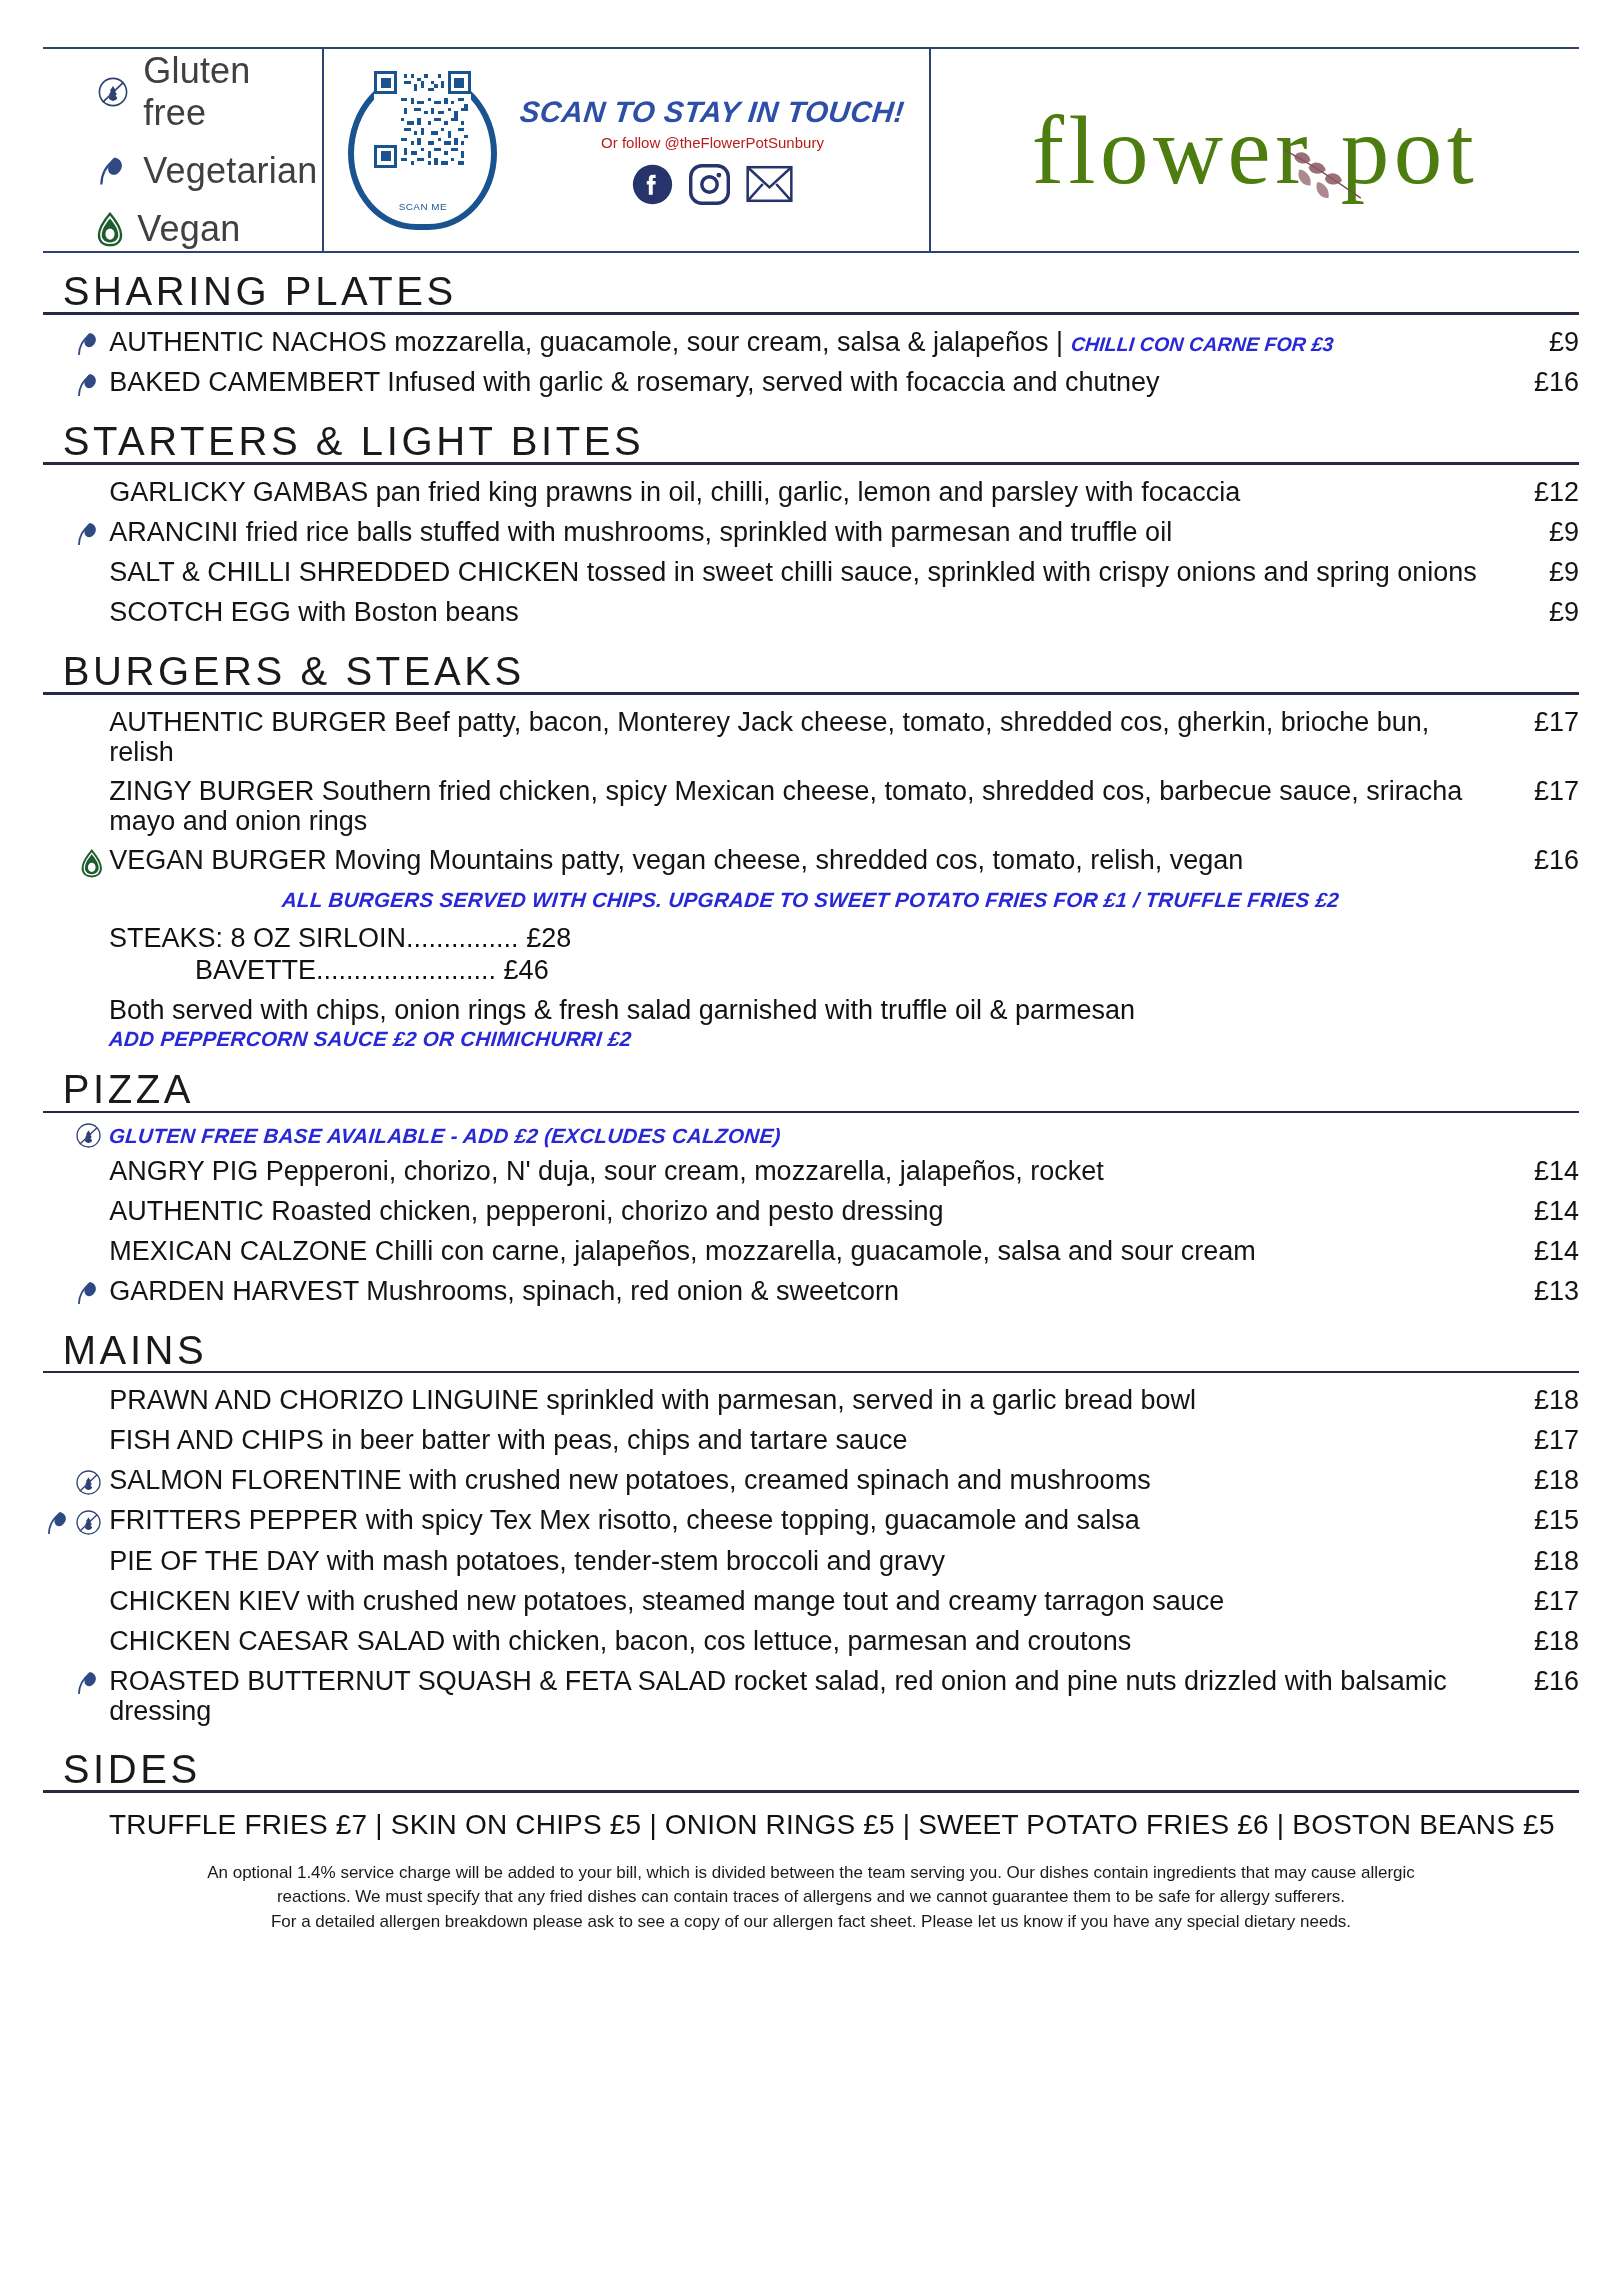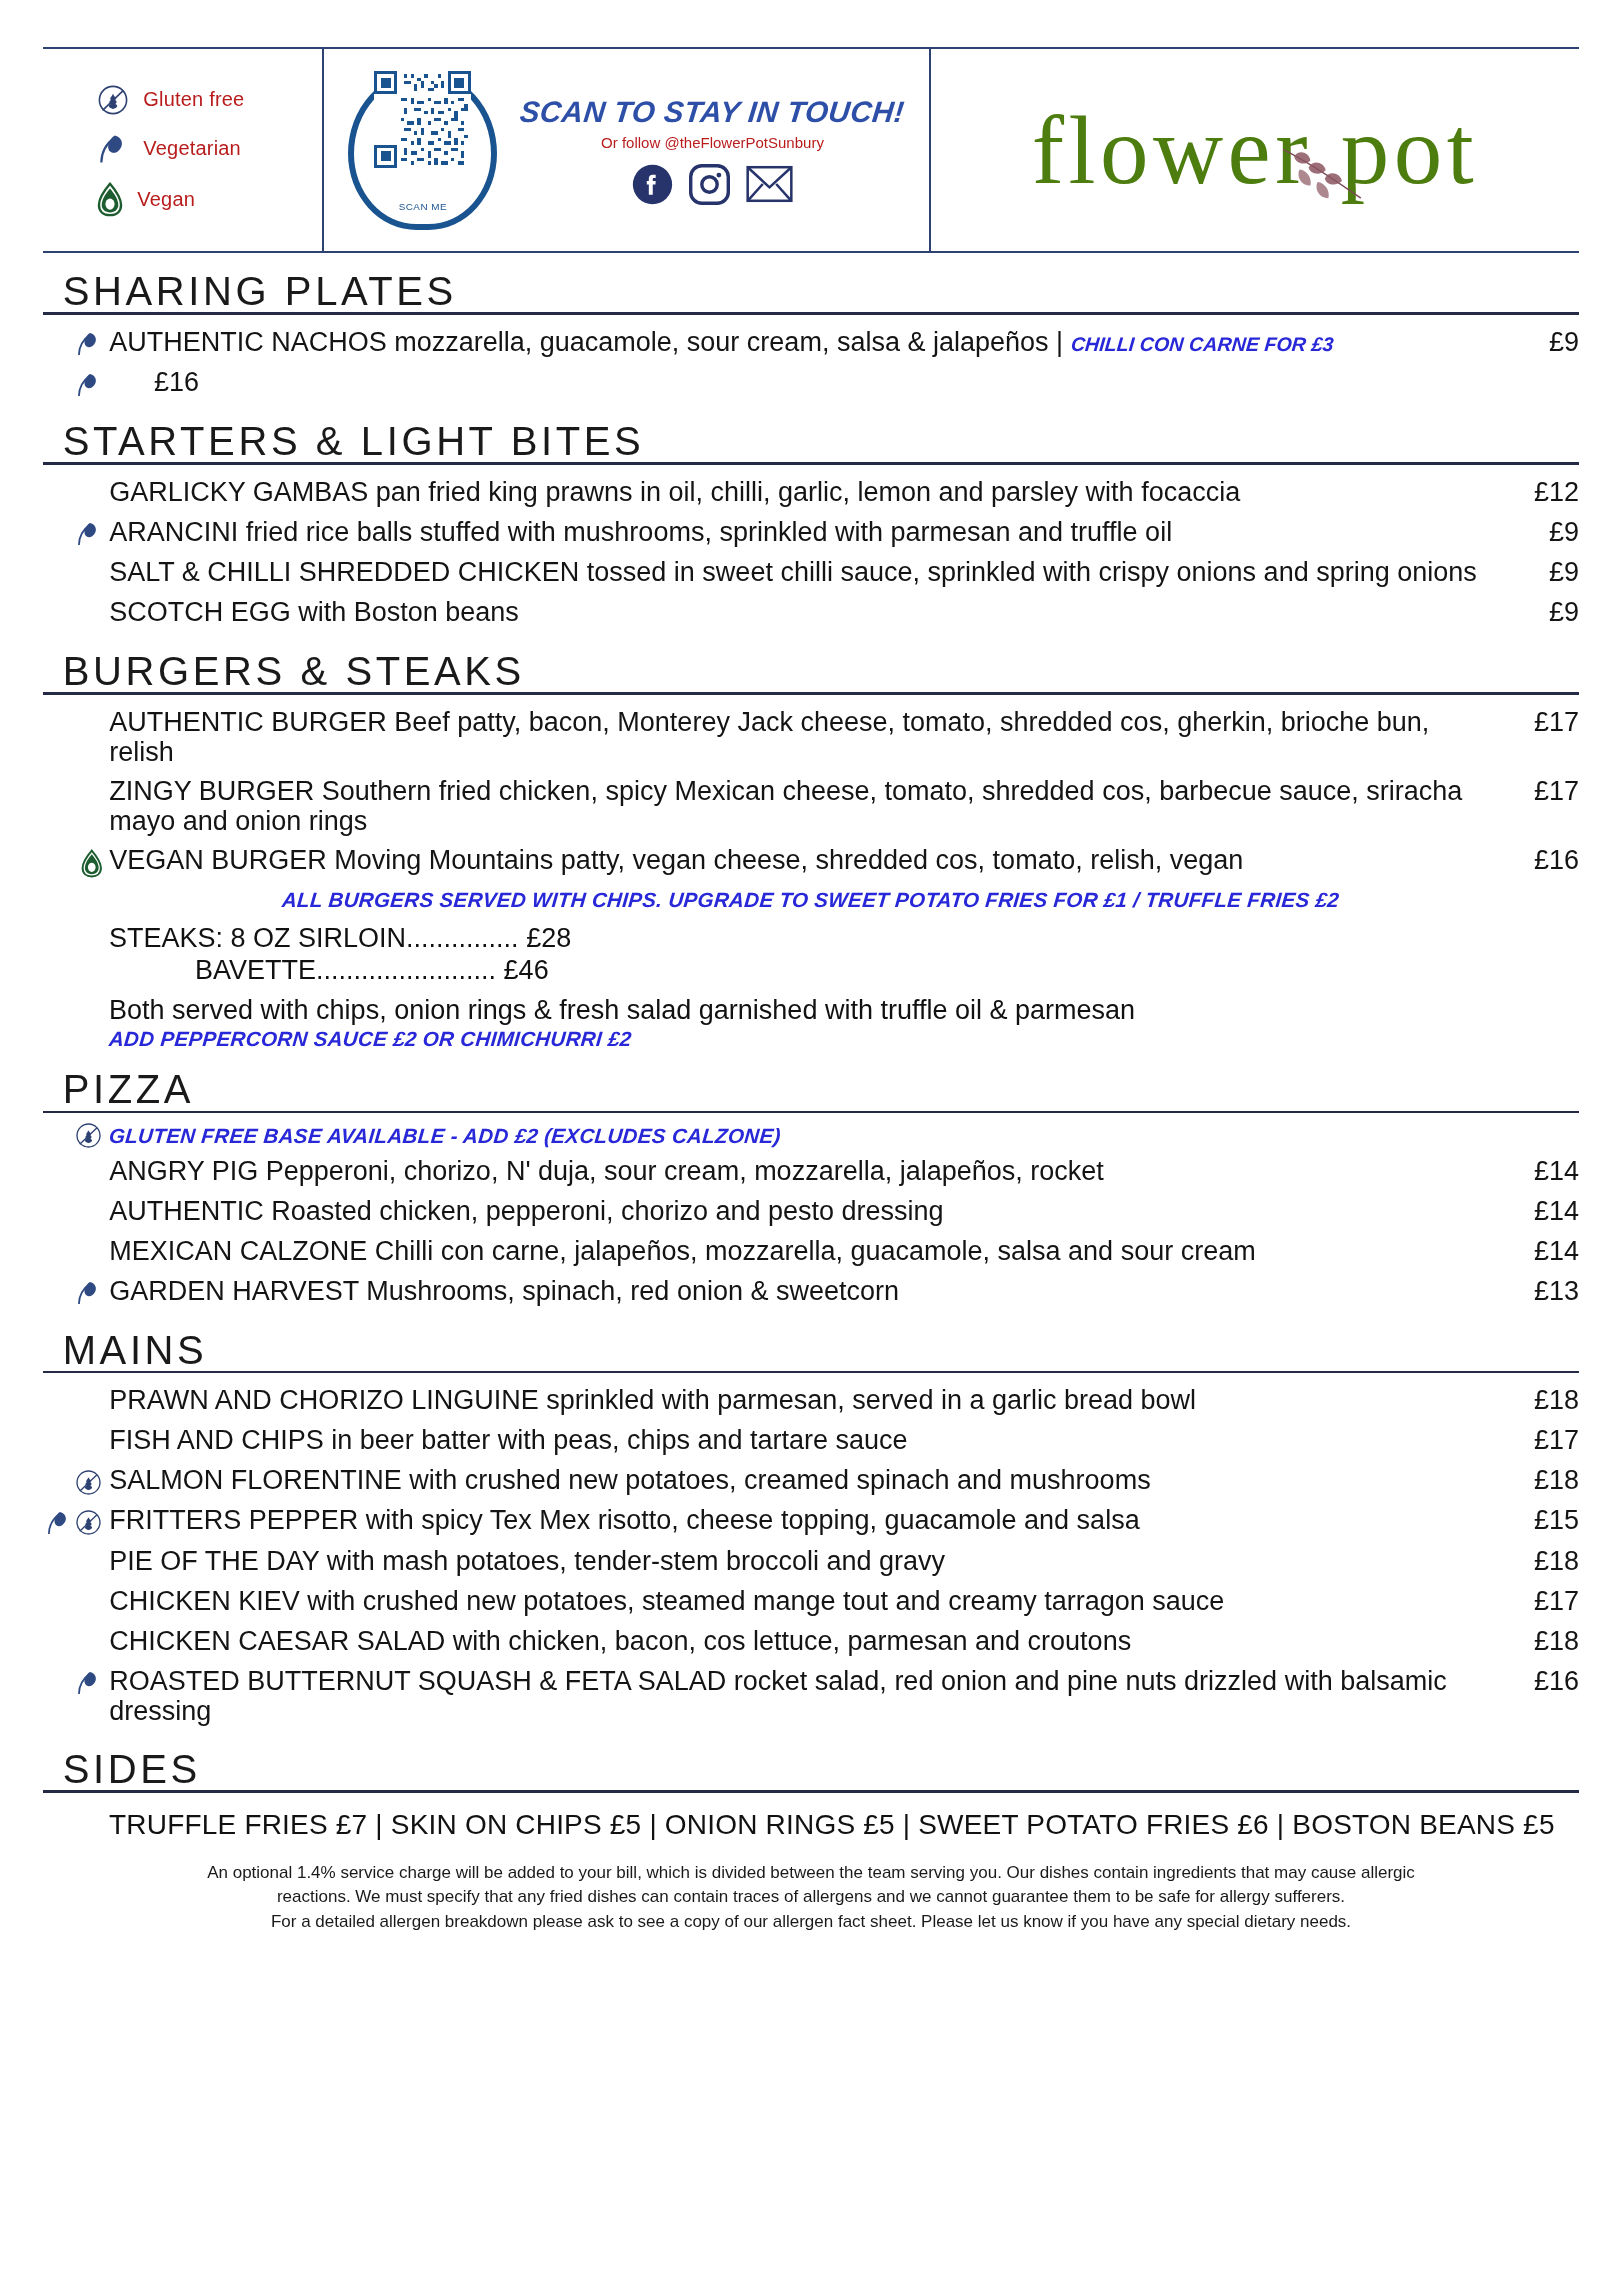--- a/index.html
+++ b/index.html
@@ -23,21 +23,21 @@
     align-items: stretch;
   }
   .hdr-col { position: relative; display: flex; align-items: center; }
   .hdr-diet { width: 279px; padding-left: 54px; }
   .hdr-scan { width: 609px; border-left: 2.7px solid #2e4272; border-right: 2.7px solid #2e4272;
               display: flex; align-items: center; justify-content: center; }
   .hdr-logo { flex: 1; display: flex; align-items: center; justify-content: center; position: relative; }
 
   .diet-list { display: flex; flex-direction: column; gap: 16px; }
   .diet-row { display: flex; align-items: center; gap: 14.3px; }
-  .diet-row span.lbl { font-size: 20px; color: #b91c1c; letter-spacing: 0.2px; }
+  .diet-row span.lbl { font-size: 36px; color: #404040; letter-spacing: 0.2px; }
 
   .ic { display: inline-block; flex: 0 0 auto; }
   .ic svg { display: block; }
 
   .scan-inner { display: flex; align-items: center; gap: 23px; }
   .qr-wrap { width: 149px; height: 159px; position: relative; display:flex; align-items:flex-start; justify-content:center;}
   .qr-ring {
     position: absolute; inset: 0;
     border: 6.3px solid #1a5490;
     border-radius: 50% 50% 46% 46% / 52% 52% 48% 48%;
@@ -313,20 +313,21 @@
       </div>
       <div class="item">
         <div class="flags">
           <span class="ic">
             <svg width="27" height="28" viewBox="0 0 34 38">
               <path d="M4 34 C4 24, 8 14, 19 6" stroke="#2f4a82" stroke-width="2.4" fill="none"></path>
               <path d="M19 4 C28 6, 30 16, 22 22 C15 26, 10 20, 12 14 C14 8, 17 5, 19 4Z" fill="#2f4a82"></path>
             </svg>
           </span>
         </div>
+        <div class="desc"><span>BAKED CAMEMBERT Infused with garlic &amp; rosemary, served with focaccia and chutney</span></div>
         <div class="price">£16</div>
       </div>
       <div class="sec-head">STARTERS &amp; LIGHT BITES</div>
       <div class="sec-rule"></div>
       <div class="item">
         <div class="flags"></div>
         <div class="desc"><span>GARLICKY GAMBAS pan fried  king prawns in oil, chilli, garlic, lemon and parsley with focaccia</span></div>
         <div class="price">£12</div>
       </div>
       <div class="item">

